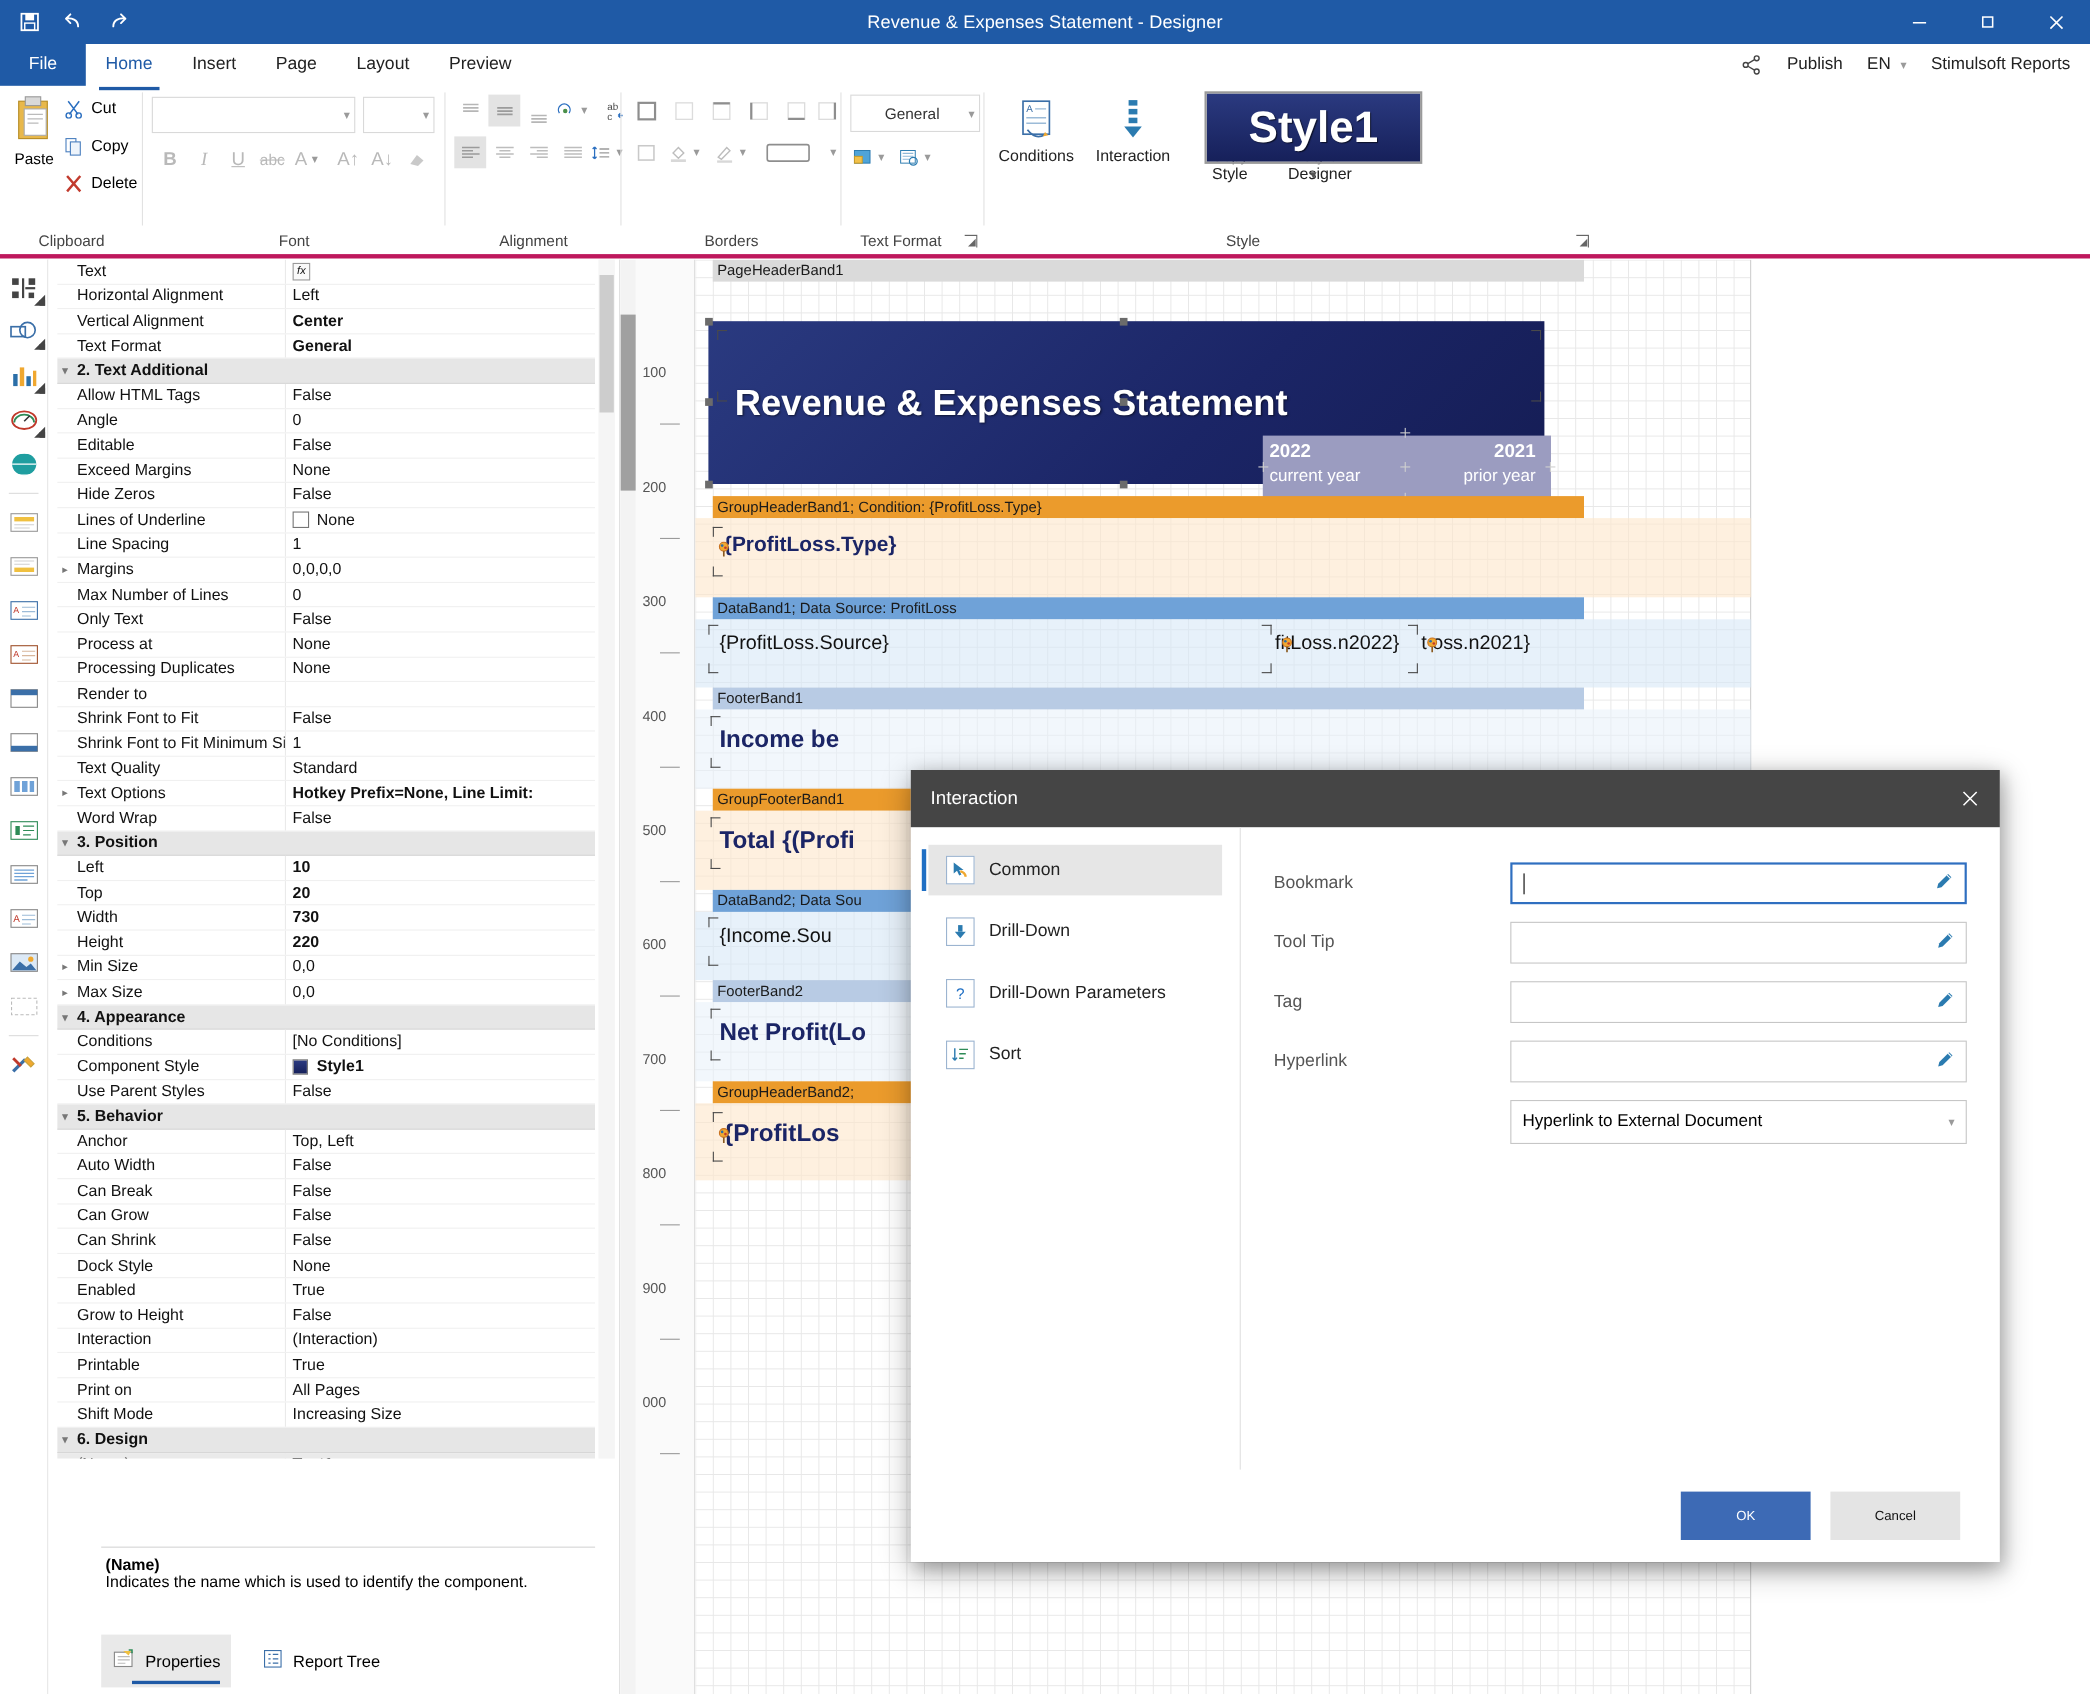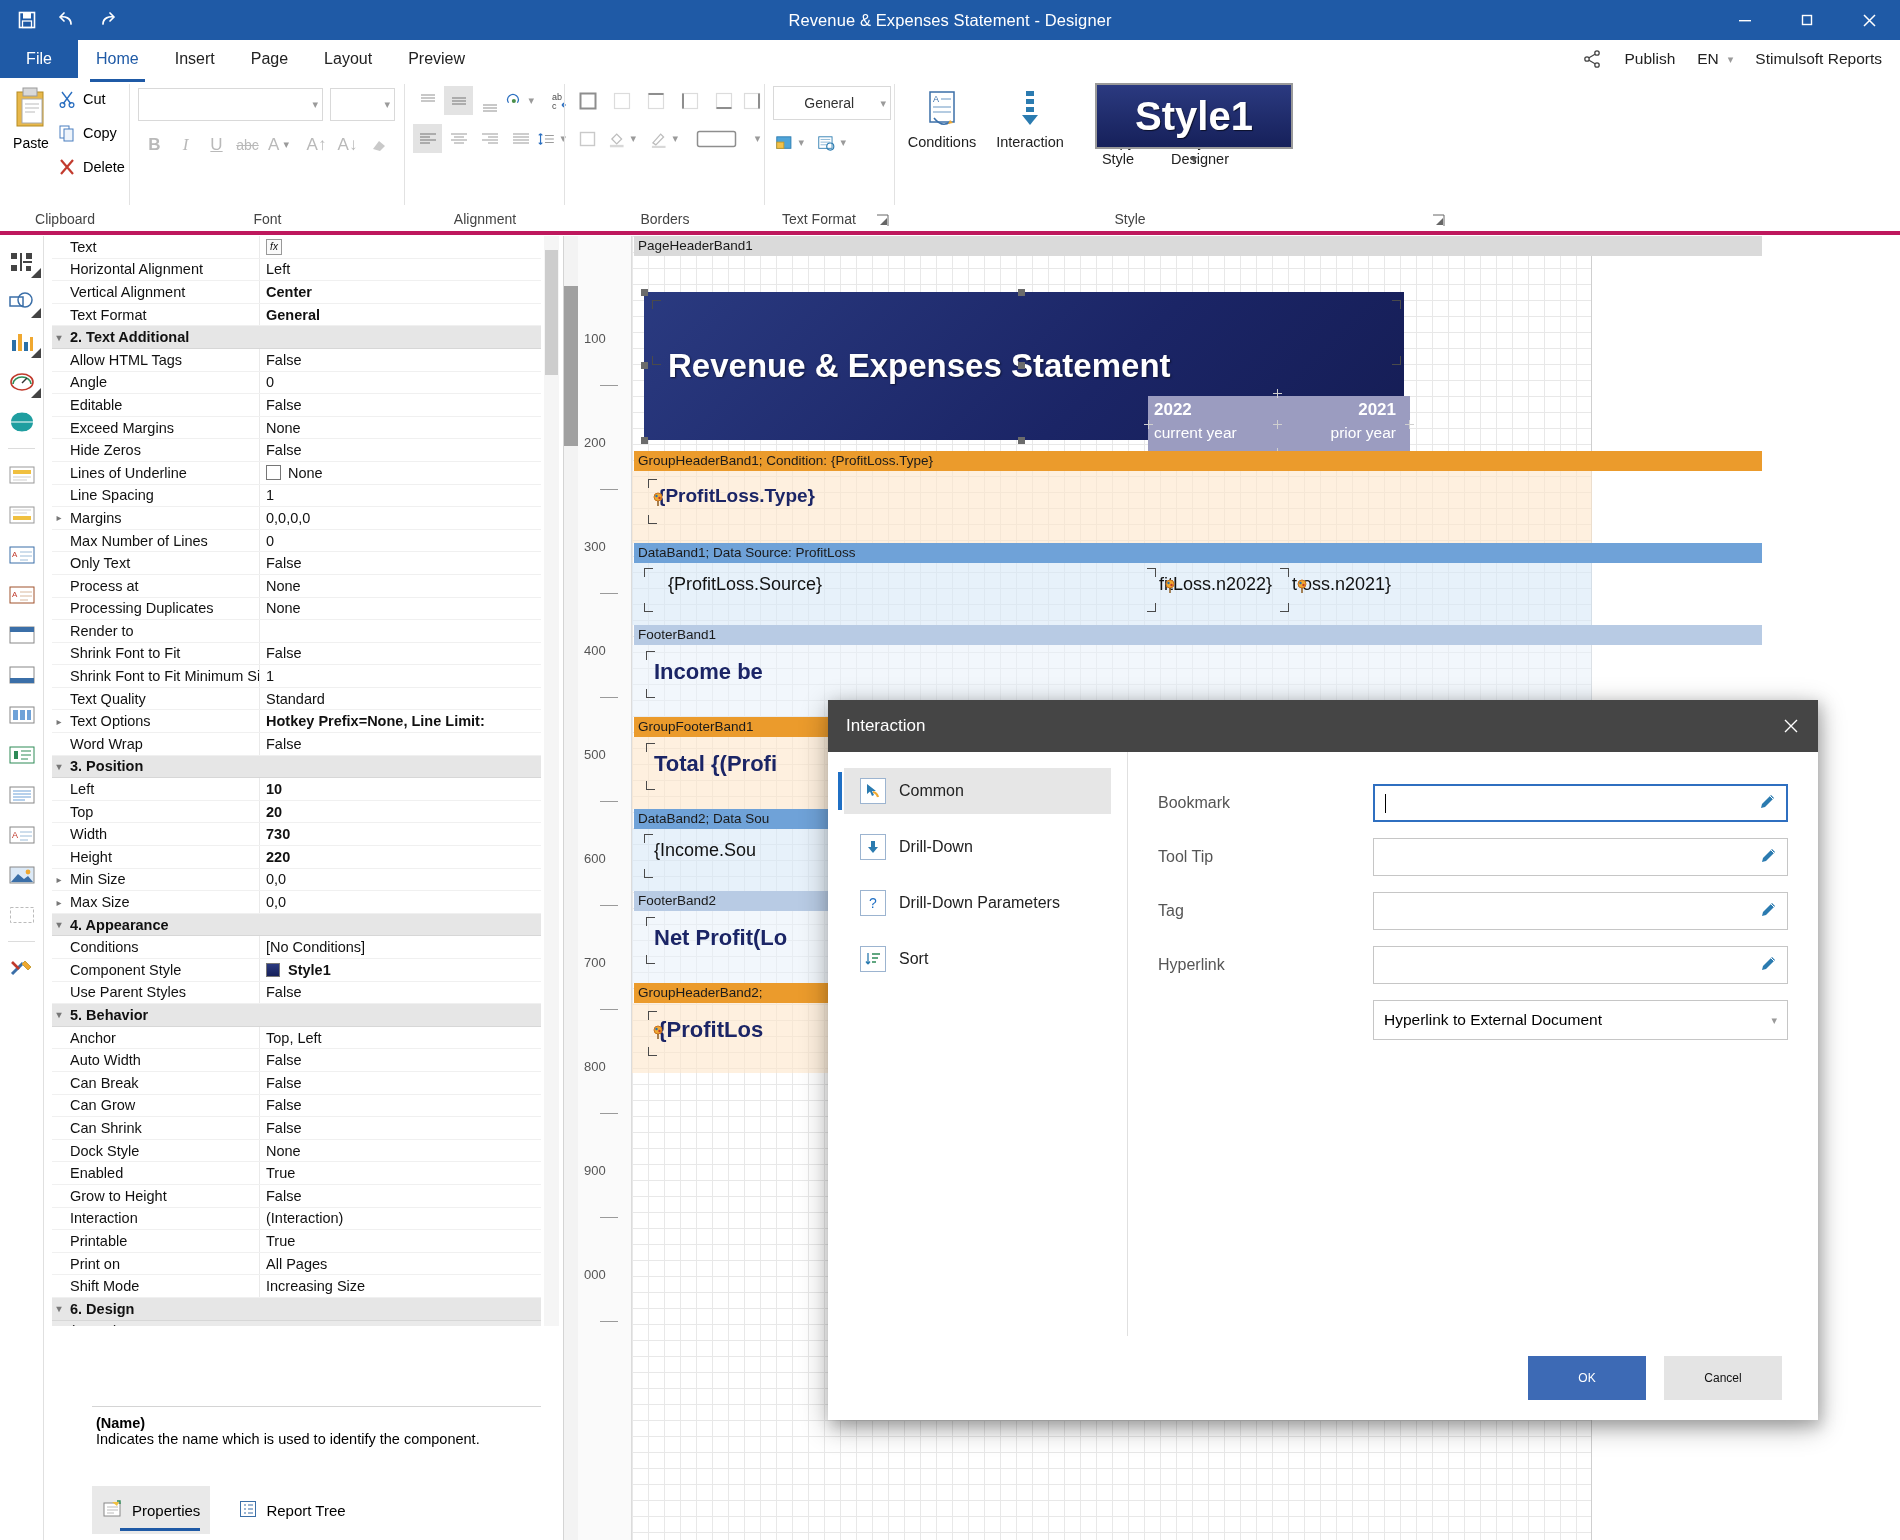--- a/index.html
+++ b/index.html
@@ -168,21 +168,21 @@
   }
   #page{
     position:absolute; left:0; top:0; width:960px; bottom:0;
     background-image:
       linear-gradient(to right,#e8e8e8 1px,transparent 1px),
       linear-gradient(to bottom,#e8e8e8 1px,transparent 1px);
     background-size:16px 16px;
     border-right:1px solid #cfcfcf;
   }
   .band-hdr{
-    position:absolute; left:2px; width:1128px; height:20px; font-size:13.5px;
+    position:absolute; left:16px; width:792px; height:20px; font-size:13.5px;
     color:#1a1a1a; padding-left:4px; line-height:20px; overflow:hidden; white-space:nowrap;
   }
   .band-body{ position:absolute; left:0; width:960px; }
   .bh-page{ background:#dadada; }
   .bb-page{ background:rgba(255,255,255,0); }
   .bh-group{ background:#eb9b2c; }
   .bb-group{ background:rgba(253,231,204,.62); }
   .bh-data{ background:#6fa2d8; }
   .bb-data{ background:rgba(215,232,247,.6); }
   .bh-footer{ background:#b8cbe4; }
@@ -1197,21 +1197,21 @@
               <circle cx="7.5" cy="6" r="1.2" fill="#c0392b"></circle>
               <path d="M6 9 v5" stroke="#8a5a20" stroke-width="1.5"></path>
             </svg>
         </div>
         <div class="corner c-tl" style="left:16px; top:8px;"></div>
         <div class="corner c-bl" style="left:16px; top:44px;"></div>
       </div>
 
       <div class="band-hdr bh-data" style="top:307px;">DataBand1; Data Source: ProfitLoss</div>
       <div class="band-body bb-data" style="top:327px; height:62px;">
-        <div class="txtfield plain" style="left:36px; top:11px;">
+        <div class="txtfield plain" style="left:22px; top:11px;">
           <span>{ProfitLoss.Source}</span>
         </div>
         <div class="txtfield plain" style="left:527px; top:11px;">
           <span>fitLoss.n2022}</span>
         </div>
         <div class="txtfield plain" style="left:660px; top:11px;">
           <span>t oss.n2021}</span>
         </div>
         <div class="inter-dot" style="left:532px; top:16px;">
           <svg width="13" height="15" viewBox="0 0 13 15">

